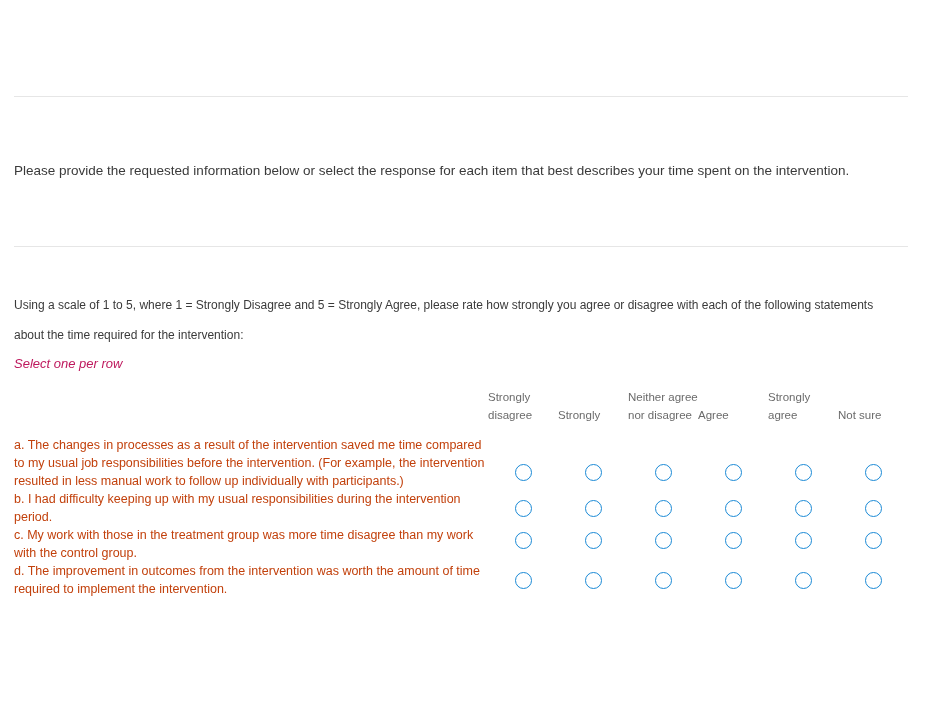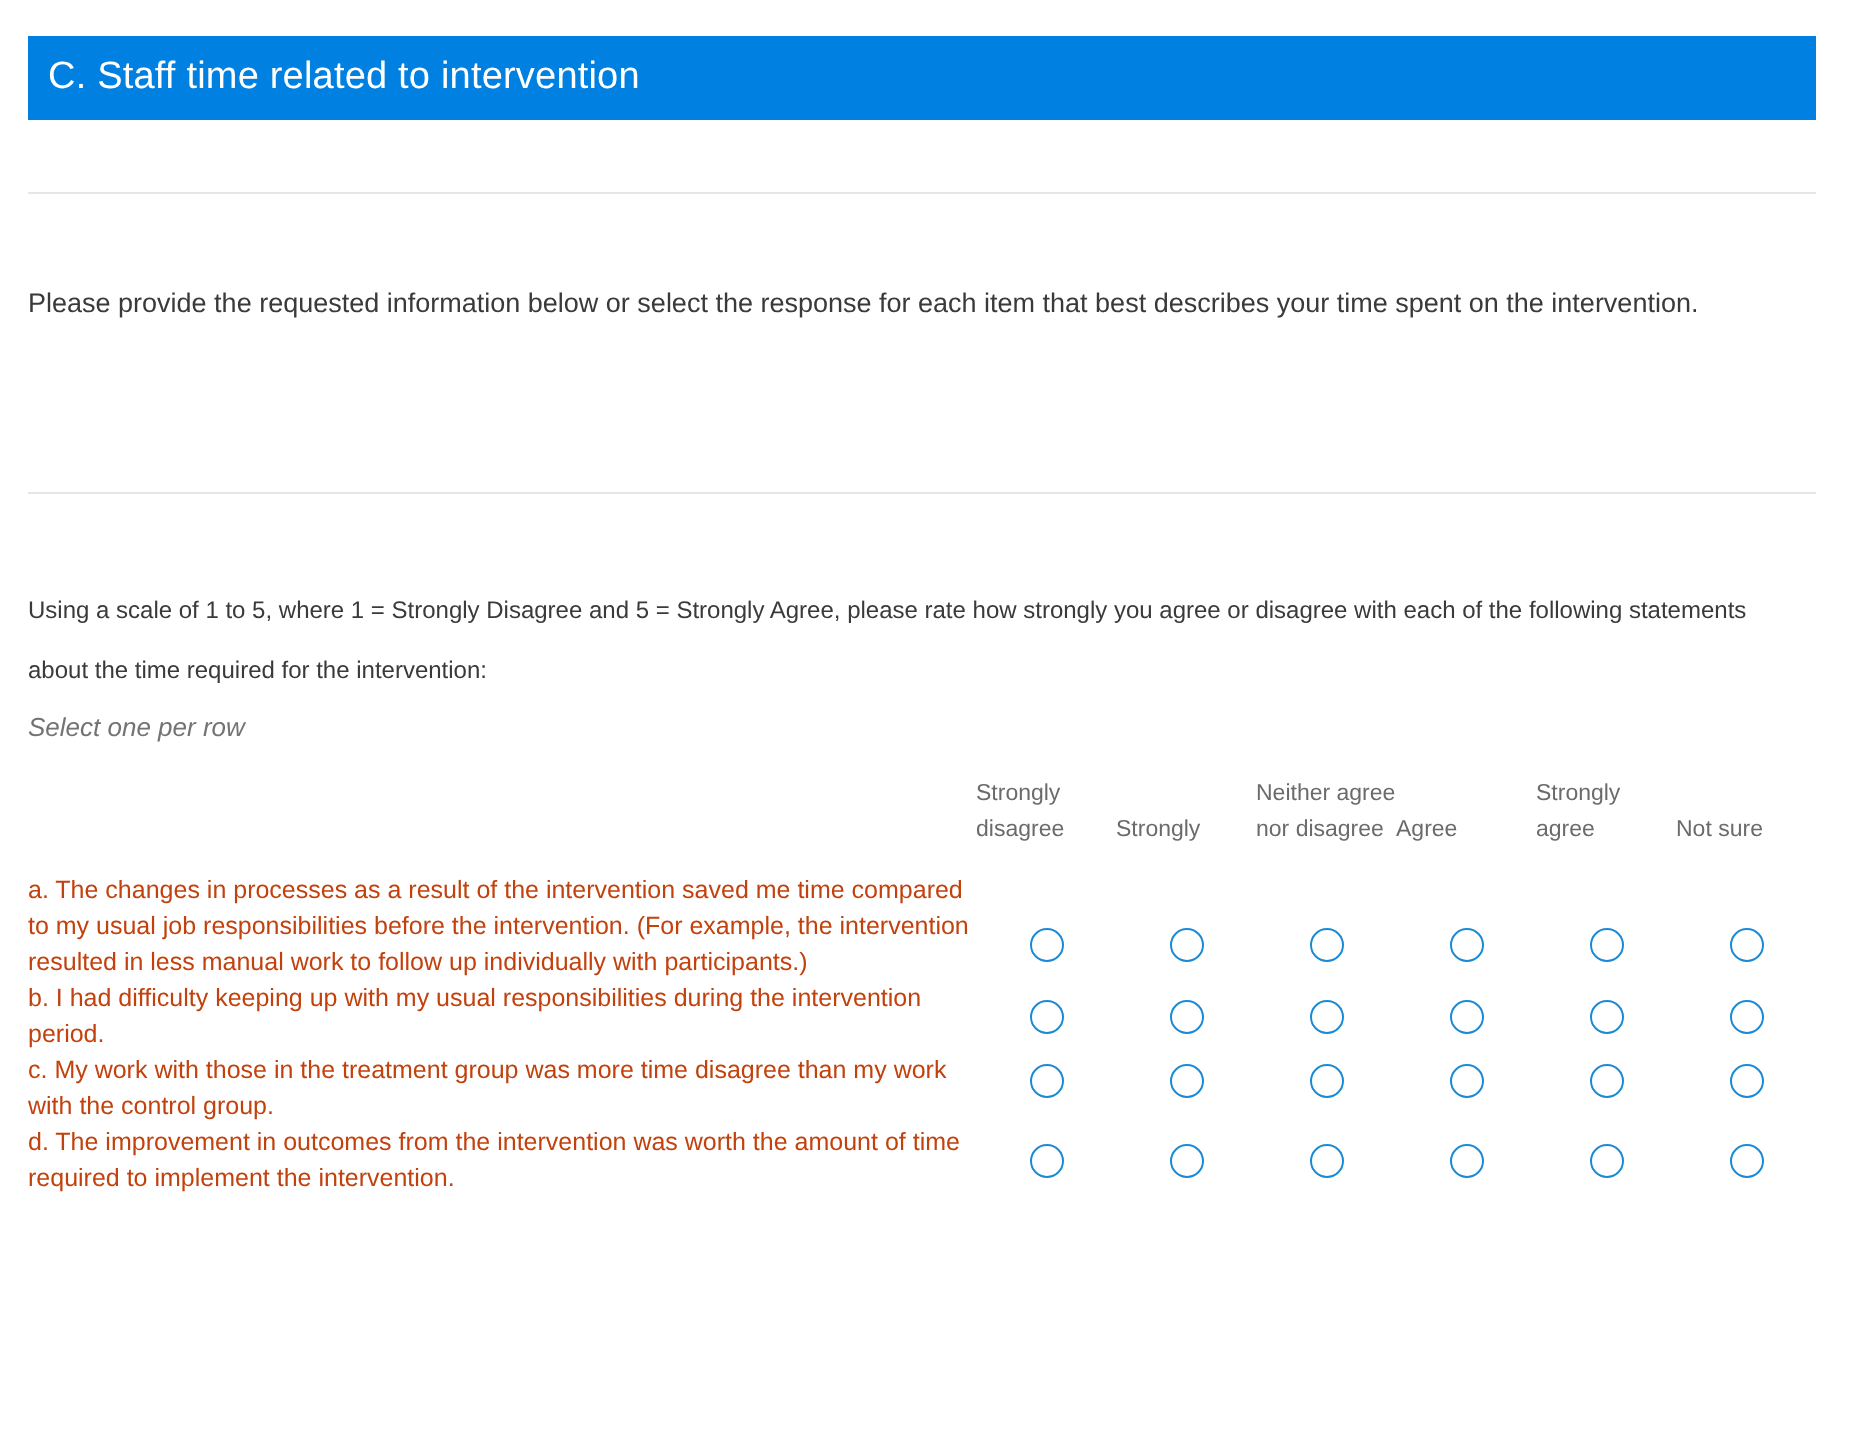--- a/index.html
+++ b/index.html
@@ -44,21 +44,21 @@
     width: 894px;
     height: 1px;
     background: #e6e6e6;
   }
   .divider-1 { top: 96px; }
   .divider-2 { top: 246px; }
 
   .intro {
     position: absolute;
     left: 14px;
-    top: 135px;
+    top: 154px;
     width: 880px;
     font-size: 13.5px;
     line-height: 33px;
     color: #3a3a3a;
   }
 
   .question-block {
     position: absolute;
     left: 14px;
     top: 290px;
@@ -66,21 +66,21 @@
   }
   .question-text {
     font-size: 12px;
     line-height: 30px;
     color: #3a3a3a;
     width: 880px;
   }
   .select-note {
     font-size: 13px;
     font-style: italic;
-    color: #737373;
+    color: #be185d;
     margin-top: 6px;
   }
 
   .matrix {
     position: absolute;
     left: 14px;
     top: 388px;
     width: 894px;
   }
   table.grid {
@@ -132,23 +132,20 @@
   tr.row-a td.opt { padding-top: 28px; }
   tr.row-b td.opt { padding-top: 10px; }
   tr.row-c td.opt { padding-top: 6px; }
   tr.row-d td.opt { padding-top: 10px; }
 </style>
 </head>
 <body>
 
 <div class="page">
 
-  <div class="section-header">
-    <span class="title">C. Staff time related to intervention</span>
-  </div>
 
   <div class="divider divider-1"></div>
 
   <div class="intro">Please provide the requested information below or select the response for each item that best describes your time spent on the intervention.</div>
 
   <div class="divider divider-2"></div>
 
   <div class="question-block">
     <div class="question-text">Using a scale of 1 to 5, where 1 = Strongly Disagree and 5 = Strongly Agree, please rate how strongly you agree or disagree with each of the following statements about the time required for the intervention:</div>
     <div class="select-note">Select one per row</div>

